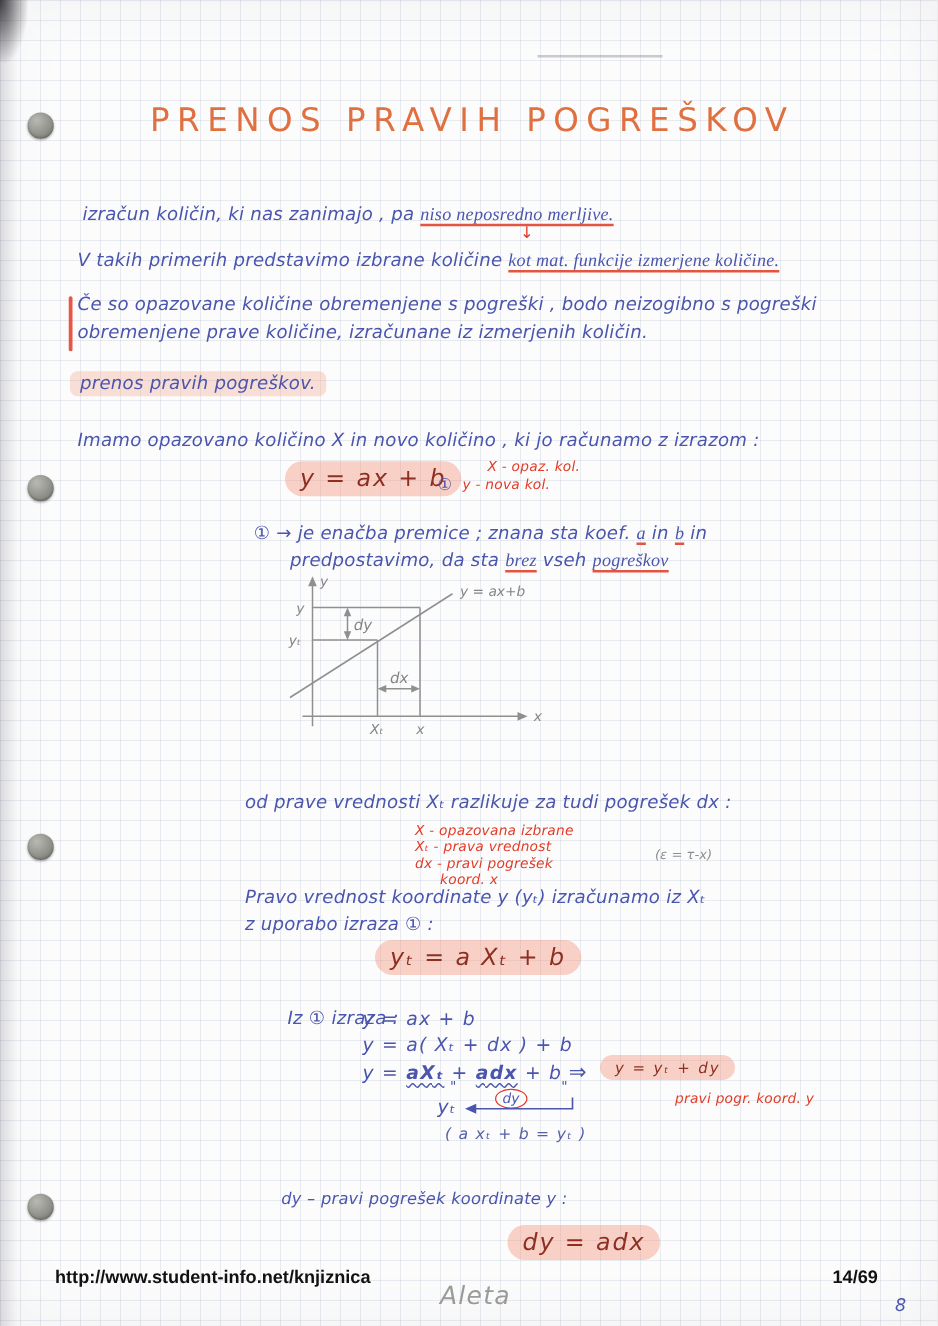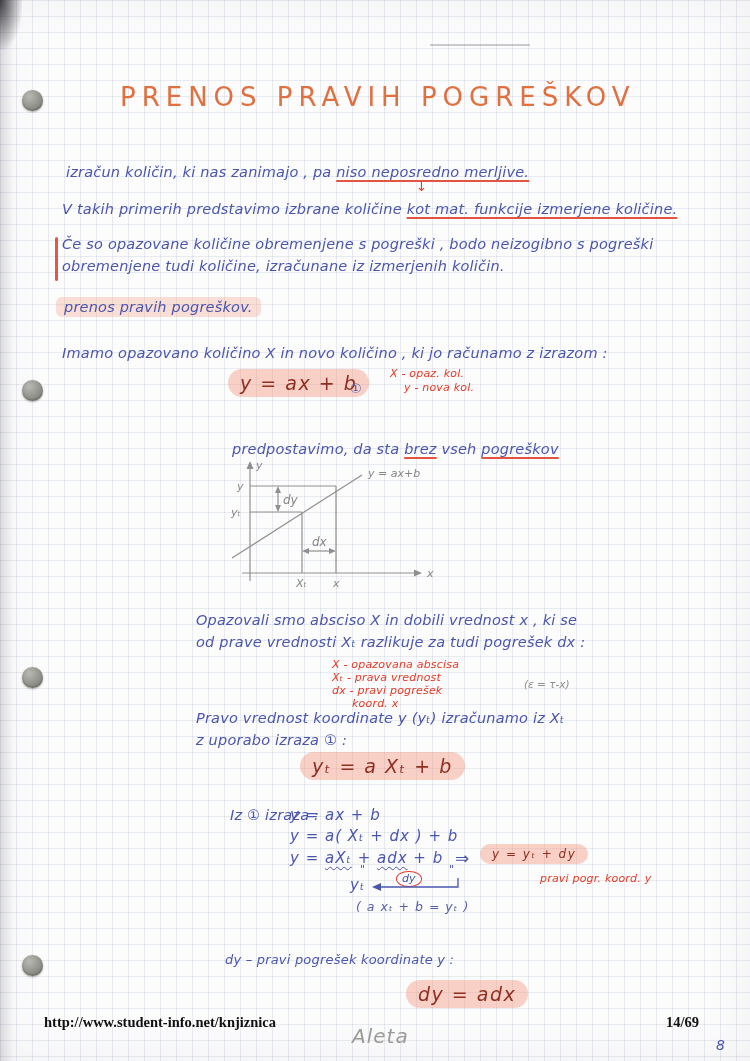--- a/index.html
+++ b/index.html
@@ -16,34 +16,34 @@
   .abs{position:absolute;white-space:nowrap;}
   
   .hw{font-style:italic;color:#4a55ad;font-size:14.5px;letter-spacing:.2px;}
   .title{color:#e0703f;font-size:26px;letter-spacing:6px;font-weight:500;}
   .formula{font-style:italic;color:#8e2f22;font-size:19px;letter-spacing:1.5px;font-weight:500;}
   .formula-sm{font-style:italic;color:#4a55ad;font-size:15px;letter-spacing:1px;}
   .hl{background:rgba(242,148,122,.42);border-radius:14px;padding:3px 12px;box-decoration-break:clone;}
   .hl-line{background:rgba(244,160,135,.33);border-radius:6px;padding:2px 8px;}
   .red-note{color:#e23a25;font-size:11px;font-style:italic;font-weight:normal;letter-spacing:.2px;}
   .pencil{color:#8f8f8f;}
-  .ured{text-decoration:underline;text-decoration-color:#e35540;text-decoration-thickness:1.5px;text-underline-offset:3px;}
-  .uwavy{text-decoration:underline wavy #4a55ad;text-decoration-thickness:1px;text-underline-offset:3px;}
+  .ured{text-decoration:underline;text-decoration-color:#e35540;text-decoration-thickness:1.5px;text-underline-offset:3px;font-family:Liberation Serif, serif;}
+  .uwavy{text-decoration:underline wavy #4a55ad;text-decoration-thickness:1px;text-underline-offset:3px;font-weight:bold;}
   .hole{
     position:absolute;width:21px;height:21px;border-radius:50%;
     background:radial-gradient(circle at 35% 30%, #b9b9b4, #8f8f89 60%, #6e6e69);
     box-shadow:0 1px 2px rgba(0,0,0,.35), inset 0 -1px 2px rgba(0,0,0,.25);
   }
   .edge-left{position:absolute;left:0;top:0;width:14px;height:100%;
     background:linear-gradient(to right, rgba(60,60,70,.15), rgba(60,60,70,0));}
   .corner-blob{position:absolute;left:0;top:0;width:22px;height:50px;
     background:radial-gradient(ellipse at 0 0, rgba(35,35,40,.85), rgba(35,35,40,0) 75%);}
   .faint-line{position:absolute;background:rgba(160,160,168,.55);}
   .margin-bar{position:absolute;width:3px;background:#e23a25;opacity:.85;border-radius:2px;}
-  .footer-print{font-family:Liberation Serif, serif;font-weight:700;color:#111;font-size:14.5px;}
+  .footer-print{font-family:Liberation Sans, sans-serif;font-weight:700;color:#111;font-size:14.5px;}
   .signature{font-style:italic;color:#9a9a98;font-size:20px;letter-spacing:1px;}
   .corner-num{font-style:italic;color:#4a55ad;font-size:14px;}
   .circle-ref{color:#4a55ad;font-size:13px;}
   .dy-circ{font-style:italic;color:#4a55ad;font-size:11px;border:1.5px solid #e23a25;border-radius:50%;padding:0 5px 1px 5px;background:rgba(255,255,255,.5);}
   svg text{font-family:"DejaVu Sans",sans-serif;}
 </style>
 </head>
 <body>
 
 <div class="sheet">
@@ -58,30 +58,31 @@
 
   <div class="abs title" style="left:120px;top:82px">PRENOS PRAVIH POGREŠKOV</div>
 
   <div class="abs hw" style="left:66px;top:164px"><span>izračun količin, ki nas zanimajo , pa </span><span class="ured">niso neposredno merljive.</span></div>
   <div class="abs" style="left:416px;top:179px;color:#e23a25;font-size:13px">↓</div>
 
   <div class="abs hw" style="left:62px;top:201px"><span>V takih primerih predstavimo izbrane količine </span><span class="ured">kot mat. funkcije izmerjene količine.</span></div>
 
   <div class="margin-bar" style="left:55px;top:237px;height:44px"></div>
   <div class="abs hw" style="left:62px;top:236px">Če so opazovane količine obremenjene s pogreški , bodo neizogibno s pogreški</div>
-  <div class="abs hw" style="left:62px;top:258px">obremenjene tudi količine, izračunane iz izmerjenih količin.</div>
+  <div class="abs hw" style="left:62px;top:258px">obremenjene prave količine, izračunane iz izmerjenih količin.</div>
   <div class="abs hw" style="left:56px;top:299px"><span class="hl-line">prenos pravih pogreškov.</span></div>
 
   <div class="abs hw" style="left:62px;top:345px">Imamo opazovano količino X in novo količino , ki jo računamo z izrazom :</div>
 
   <div class="abs" style="left:228px;top:372px"><span class="hl formula">y = ax + b</span></div>
   <div class="abs circle-ref" style="left:350px;top:381px">①</div>
   <div class="abs red-note" style="left:390px;top:367px">X - opaz. kol.</div>
-  <div class="abs red-note" style="left:404px;top:381px">y - nova kol.</div>
+  <div class="abs red-note" style="left:370px;top:381px">y - nova kol.</div>
 
+  <div class="abs hw" style="left:203px;top:419px"><span>① →</span>&nbsp;<span>je enačba premice ; znana sta koef. </span><span class="ured">a</span><span> in </span><span class="ured">b</span><span> in</span></div>
   <div class="abs hw" style="left:232px;top:441px"><span>predpostavimo, da sta </span><span class="ured">brez</span><span> vseh </span><span class="ured">pogreškov</span></div>
 
   <svg class="abs" style="left:220px;top:455px" width="235" height="142" viewBox="0 0 235 142">
     <g stroke="#8f8f8f" stroke-width="1.2" fill="none">
       <line x1="30" y1="126" x2="30" y2="12"></line>
       <line x1="22" y1="118" x2="196" y2="118"></line>
       <line x1="12" y1="103" x2="142" y2="20"></line>
       <line x1="30" y1="31" x2="116" y2="31"></line>
       <line x1="30" y1="57" x2="82" y2="57"></line>
       <line x1="82" y1="118" x2="82" y2="57"></line>
@@ -103,24 +104,23 @@
       <text x="148" y="22">y = ax+b</text>
       <text x="17" y="35">y</text>
       <text x="11" y="61">yₜ</text>
       <text x="76" y="132">Xₜ</text>
       <text x="113" y="132">x</text>
       <text x="63" y="49" font-size="12">dy</text>
       <text x="92" y="91" font-size="12">dx</text>
     </g>
   </svg>
 
-  <div class="abs hw" style="left:196px;top:612px">Opazovali smo absciso X in dobili vrednost x , ki se</div>
   <div class="abs hw" style="left:196px;top:634px">od prave vrednosti Xₜ razlikuje za tudi pogrešek dx :</div>
 
-  <div class="abs red-note" style="left:332px;top:658px">X - opazovana abscisa</div>
+  <div class="abs red-note" style="left:332px;top:658px">X - opazovana izbrane</div>
   <div class="abs red-note" style="left:332px;top:671px">Xₜ - prava vrednost</div>
   <div class="abs red-note" style="left:332px;top:684px">dx - pravi pogrešek</div>
   <div class="abs red-note" style="left:352px;top:697px">koord. x</div>
   <div class="abs pencil" style="left:524px;top:678px;font-size:10.5px;font-style:italic">(ε = τ-x)</div>
 
 
   <div class="abs hw" style="left:196px;top:710px">Pravo vrednost koordinate y (yₜ) izračunamo iz Xₜ</div>
   <div class="abs hw" style="left:196px;top:732px">z uporabo izraza ① :</div>
 
   <div class="abs" style="left:300px;top:755px"><span class="hl formula">yₜ = a Xₜ + b</span></div>

